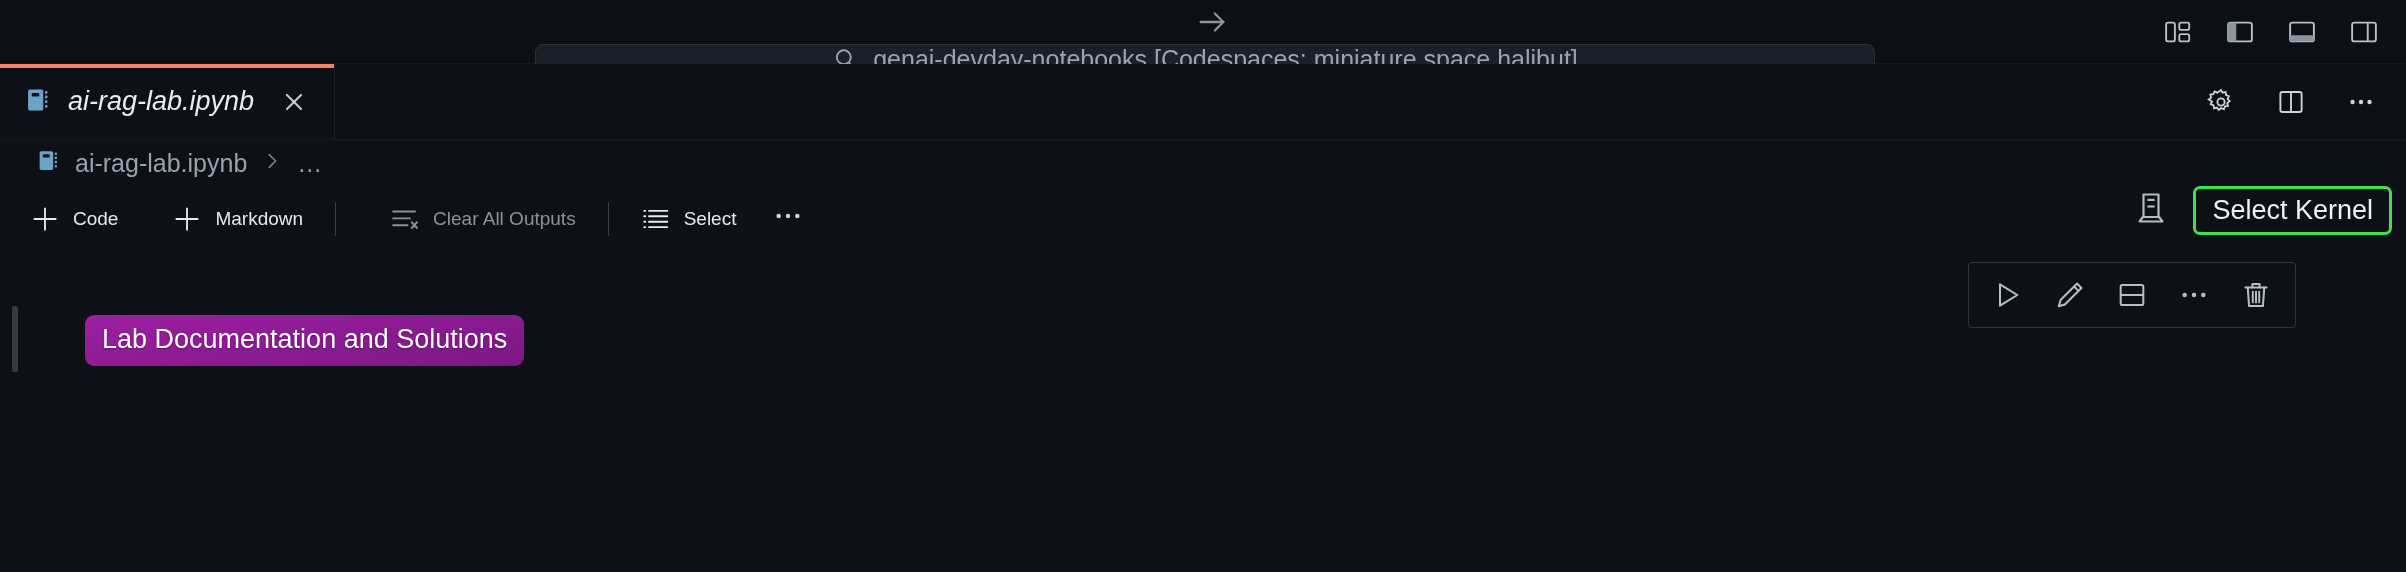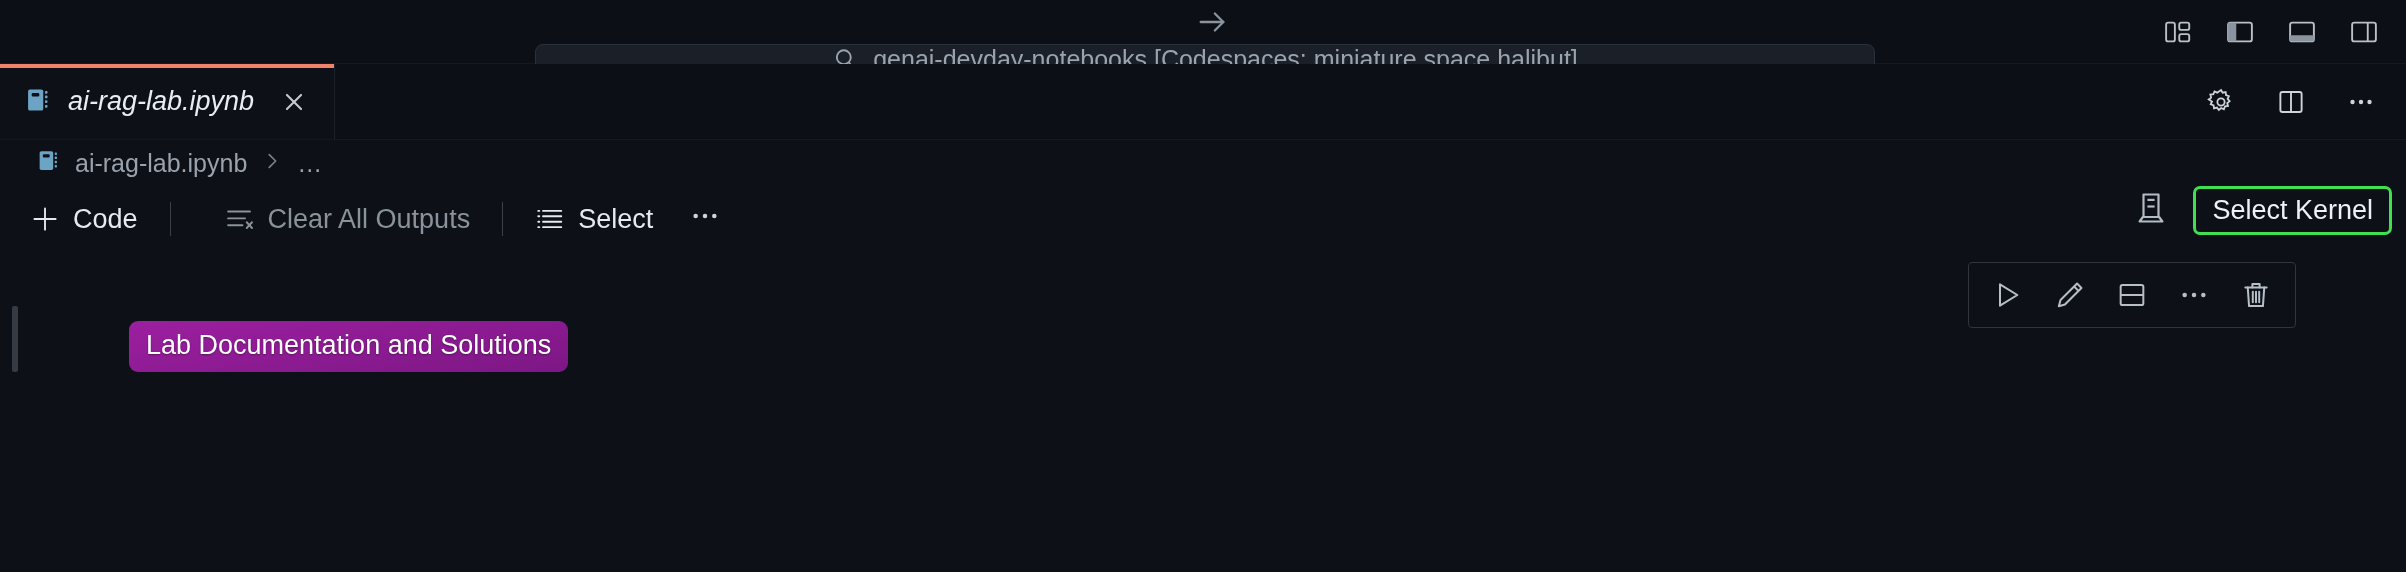--- a/index.html
+++ b/index.html
@@ -148,21 +148,21 @@
     gap: 0;
     background: #0d1117;
   }
   .nb-btn {
     display: flex;
     align-items: center;
     gap: 13px;
     padding: 6px 14px;
     border-radius: 5px;
     color: #e6eaf0;
-    font-size: 27px;
+    font-size: 19px;
     white-space: nowrap;
   }
   .nb-btn.dim { color: #8a929c; }
   .nb-btn .ic { display: flex; align-items: center; }
   .nb-sep {
     width: 1px;
     height: 34px;
     background: #3a414b;
     margin: 0 18px;
   }
@@ -223,22 +223,21 @@
     color: #b6bec8;
     border-radius: 5px;
   }
 
   .cell {
     position: absolute;
     top: 54px;
     left: 0;
     right: 15px;
     display: flex;
-    align-items: flex-end;
-    gap: 44px;
+    align-items: center;
   }
   .cell-gutter {
     width: 6px;
     height: 66px;
     background: #353b45;
     margin-left: 12px;
     border-radius: 2px;
   }
   .cell-content {
     margin-left: 67px;
@@ -380,20 +379,29 @@
   <div class="nb-btn">
     <span class="ic">
       <svg width="30" height="30" viewBox="0 0 24 24" fill="none" stroke="currentColor" stroke-width="1.5" stroke-linecap="round">
         <line x1="12" y1="3.5" x2="12" y2="20.5"></line>
           <line x1="3.5" y1="12" x2="20.5" y2="12"></line>
       </svg>
     </span>
     <span>Code</span>
   </div>
 
+  <div class="nb-btn" style="margin-left:26px;">
+    <span class="ic">
+      <svg width="30" height="30" viewBox="0 0 24 24" fill="none" stroke="currentColor" stroke-width="1.5" stroke-linecap="round">
+        <line x1="12" y1="3.5" x2="12" y2="20.5"></line>
+          <line x1="3.5" y1="12" x2="20.5" y2="12"></line>
+      </svg>
+    </span>
+    <span>Markdown</span>
+  </div>
 
   <div class="nb-sep"></div>
 
 
   <div class="nb-btn dim" style="margin-left:22px;">
     <span class="ic">
       <svg width="30" height="30" viewBox="0 0 24 24" fill="none" stroke="currentColor" stroke-width="1.5" stroke-linecap="round">
         <line x1="2.5" y1="6" x2="20" y2="6"></line>
           <line x1="2.5" y1="11.5" x2="16" y2="11.5"></line>
           <line x1="2.5" y1="17" x2="14" y2="17"></line>

